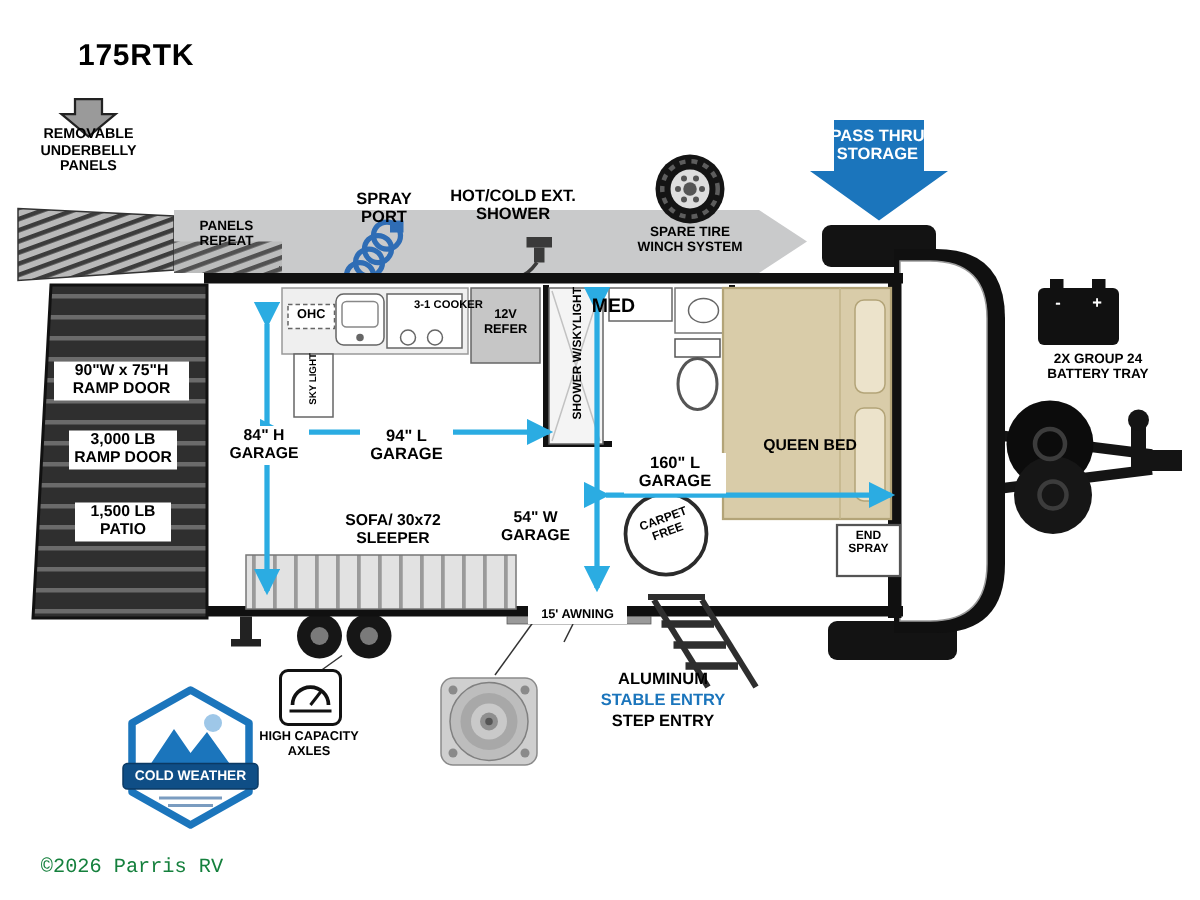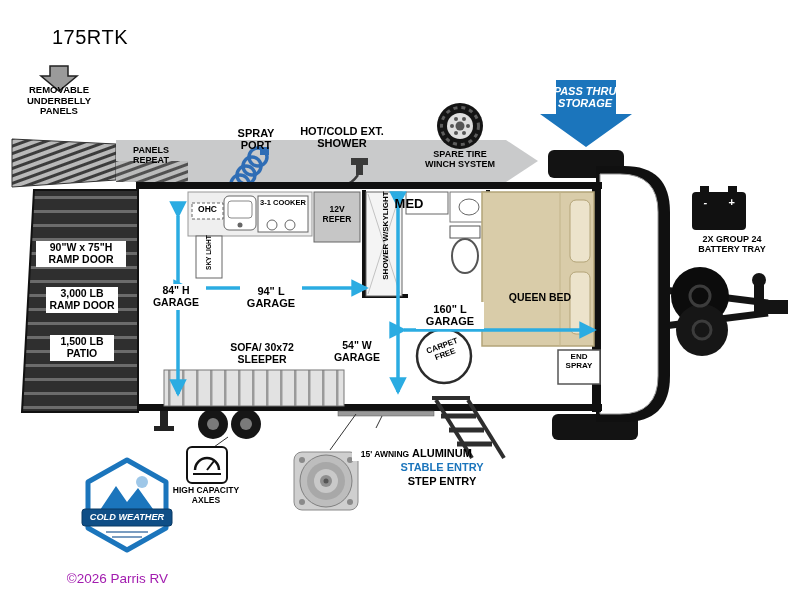--- a/index.html
+++ b/index.html
@@ -1,24 +1,24 @@
 <!DOCTYPE html>
 <html><head>
 <meta charset="utf-8">
 <style>
   html,body{margin:0;padding:0;}
   body{width:800px;height:600px;background:#fff;font-family:"Liberation Sans",sans-serif;}
   .canvas{position:relative;width:800px;height:600px;background:#fff;overflow:hidden;}
   .layer{position:absolute;left:0;top:0;}
   .lbl{position:absolute;font-weight:bold;text-align:center;color:#000;line-height:1.12;}
   .whitebg{background:#fff;padding:1px 2px;}
-  .title{font-weight:400;text-align:left;letter-spacing:.5px;}
-  .wm{font-weight:400;text-align:right;color:#a21caf;}
+  .title{font-weight:700;text-align:left;letter-spacing:.5px;}
+  .wm{font-weight:400;text-align:center;color:#15803d;font-family:Liberation Mono, monospace;}
   .blue{color:#1b75bc;}
-  .white{color:#fff;font-style:italic;}
+  .white{color:#fff;}
 </style>
 </head>
 <body>
 
 <div class="canvas">
 
 <svg class="layer" width="800" height="600" viewBox="0 0 800 600">
   <defs>
     <pattern id="hatch" width="7" height="7" patternUnits="userSpaceOnUse" patternTransform="rotate(70)">
       <rect width="7" height="7" fill="#b9b9b9"></rect>
@@ -224,36 +224,36 @@
 <div class="lbl white" style="left:552px;top:85px;width:66px;font-size:11px">PASS THRU STORAGE</div>
 
 <div class="lbl white" style="left:692px;top:196px;width:54px;font-size:11px;word-spacing:18px">- +</div>
 <div class="lbl" style="left:686px;top:234px;width:92px;font-size:9px">2X GROUP 24 BATTERY TRAY</div>
 
 <div class="lbl whitebg" style="left:36px;top:241px;width:86px;font-size:10.5px">90"W x 75"H RAMP DOOR</div>
 <div class="lbl whitebg" style="left:46px;top:287px;width:68px;font-size:10.5px">3,000 LB RAMP DOOR</div>
 <div class="lbl whitebg" style="left:50px;top:335px;width:60px;font-size:10.5px">1,500 LB PATIO</div>
 
 <div class="lbl" style="left:192px;top:205px;width:31px;font-size:8.5px">OHC</div>
-<div class="lbl" style="left:259px;top:199px;width:48px;font-size:7.5px">3-1 COOKER</div>
+<div class="lbl" style="left:275px;top:199px;width:48px;font-size:7.5px">3-1 COOKER</div>
 <div class="lbl" style="left:187px;top:249px;width:44px;font-size:6.5px;transform:rotate(-90deg)">SKY LIGHT</div>
 <div class="lbl" style="left:318px;top:205px;width:38px;font-size:8.5px">12V REFER</div>
 <div class="lbl" style="left:341px;top:231px;width:90px;font-size:8px;transform:rotate(-90deg)">SHOWER W/SKYLIGHT</div>
 <div class="lbl" style="left:388px;top:197px;width:42px;font-size:13px">MED</div>
 <div class="lbl" style="left:498px;top:292px;width:84px;font-size:10.5px">QUEEN BED</div>
 <div class="lbl" style="left:560px;top:353px;width:38px;font-size:8px">END SPRAY</div>
 <div class="lbl" style="left:212px;top:342px;width:100px;font-size:10.5px">SOFA/ 30x72 SLEEPER</div>
 <div class="lbl" style="left:326px;top:340px;width:62px;font-size:10.5px">54" W GARAGE</div>
 <div class="lbl" style="left:422px;top:342px;width:44px;font-size:8px;transform:rotate(-20deg)">CARPET FREE</div>
 
 <div class="lbl whitebg" style="left:146px;top:284px;width:56px;font-size:10.5px">84" H GARAGE</div>
 <div class="lbl whitebg" style="left:240px;top:284px;width:58px;font-size:11px">94" L GARAGE</div>
 <div class="lbl whitebg" style="left:416px;top:302px;width:64px;font-size:11px">160" L GARAGE</div>
 
-<div class="lbl whitebg" style="left:352px;top:449px;width:62px;font-size:8.5px">15' AWNING</div>
+<div class="lbl whitebg" style="left:352px;top:404px;width:62px;font-size:8.5px">15' AWNING</div>
 <div class="lbl" style="left:392px;top:447px;width:100px;font-size:11px">ALUMINUM</div>
 <div class="lbl blue" style="left:392px;top:461px;width:100px;font-size:11px">STABLE ENTRY</div>
 <div class="lbl" style="left:392px;top:475px;width:100px;font-size:11px">STEP ENTRY</div>
 <div class="lbl" style="left:166px;top:486px;width:80px;font-size:8.5px">HIGH CAPACITY AXLES</div>
 <div class="lbl white" style="left:82px;top:512px;width:90px;font-size:9.2px">COLD WEATHER</div>
 
 <div class="lbl wm" style="left:8px;top:571px;width:160px;font-size:13.5px">©2026 Parris RV</div>
 
 </div>
 

